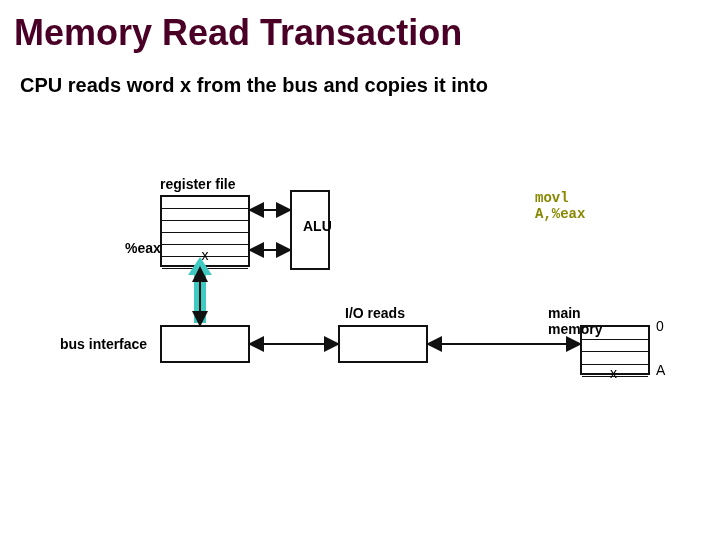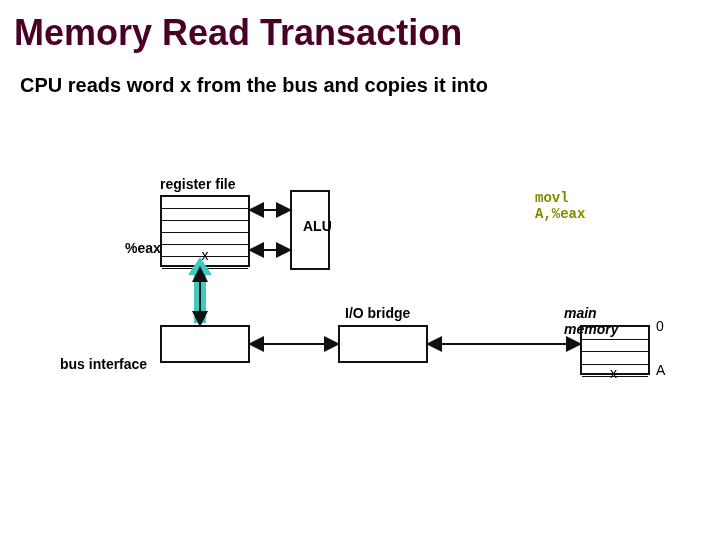--- a/index.html
+++ b/index.html
@@ -81,27 +81,27 @@
       <div class="row"></div>
     <div class="reg-x">x</div>
   </div>
   <div class="lbl" style="left:125px; top:90px;">%eax</div>
 
   <div class="alu"></div>
   <div class="lbl" style="left:295px; top:68px;margin-left:8px;">ALU</div>
 
   <div class="lbl mono load-op-code" style="left:535px; top:40px;">movl A,%eax</div>
 
-  <div class="lbl" style="left:345px; top:155px;">I/O bridge</div>
+  <div class="lbl" style="left:345px; top:155px;">I/O reads</div>
   <div class="io-bridge"></div>
 
-  <div class="lbl" style="left:60px; top:186px;margin-top:20px;">bus interface</div>
+  <div class="lbl" style="left:60px; top:186px;">bus interface</div>
   <div class="bus-if"></div>
 
-  <div class="lbl" style="left:564px; top:155px;font-style:italic;">main memory</div>
+  <div class="lbl" style="left:548px; top:155px;">main memory</div>
   <div class="lbl" style="left:656px; top:168px; font-weight:normal;">0</div>
   <div class="mem">
     <div class="row"></div>
       <div class="row"></div>
       <div class="row"></div>
       <div class="row"></div>
     <div class="mem-x">x</div>
   </div>
   <div class="lbl" style="left:656px; top:212px; font-weight:normal;">A</div>
 

